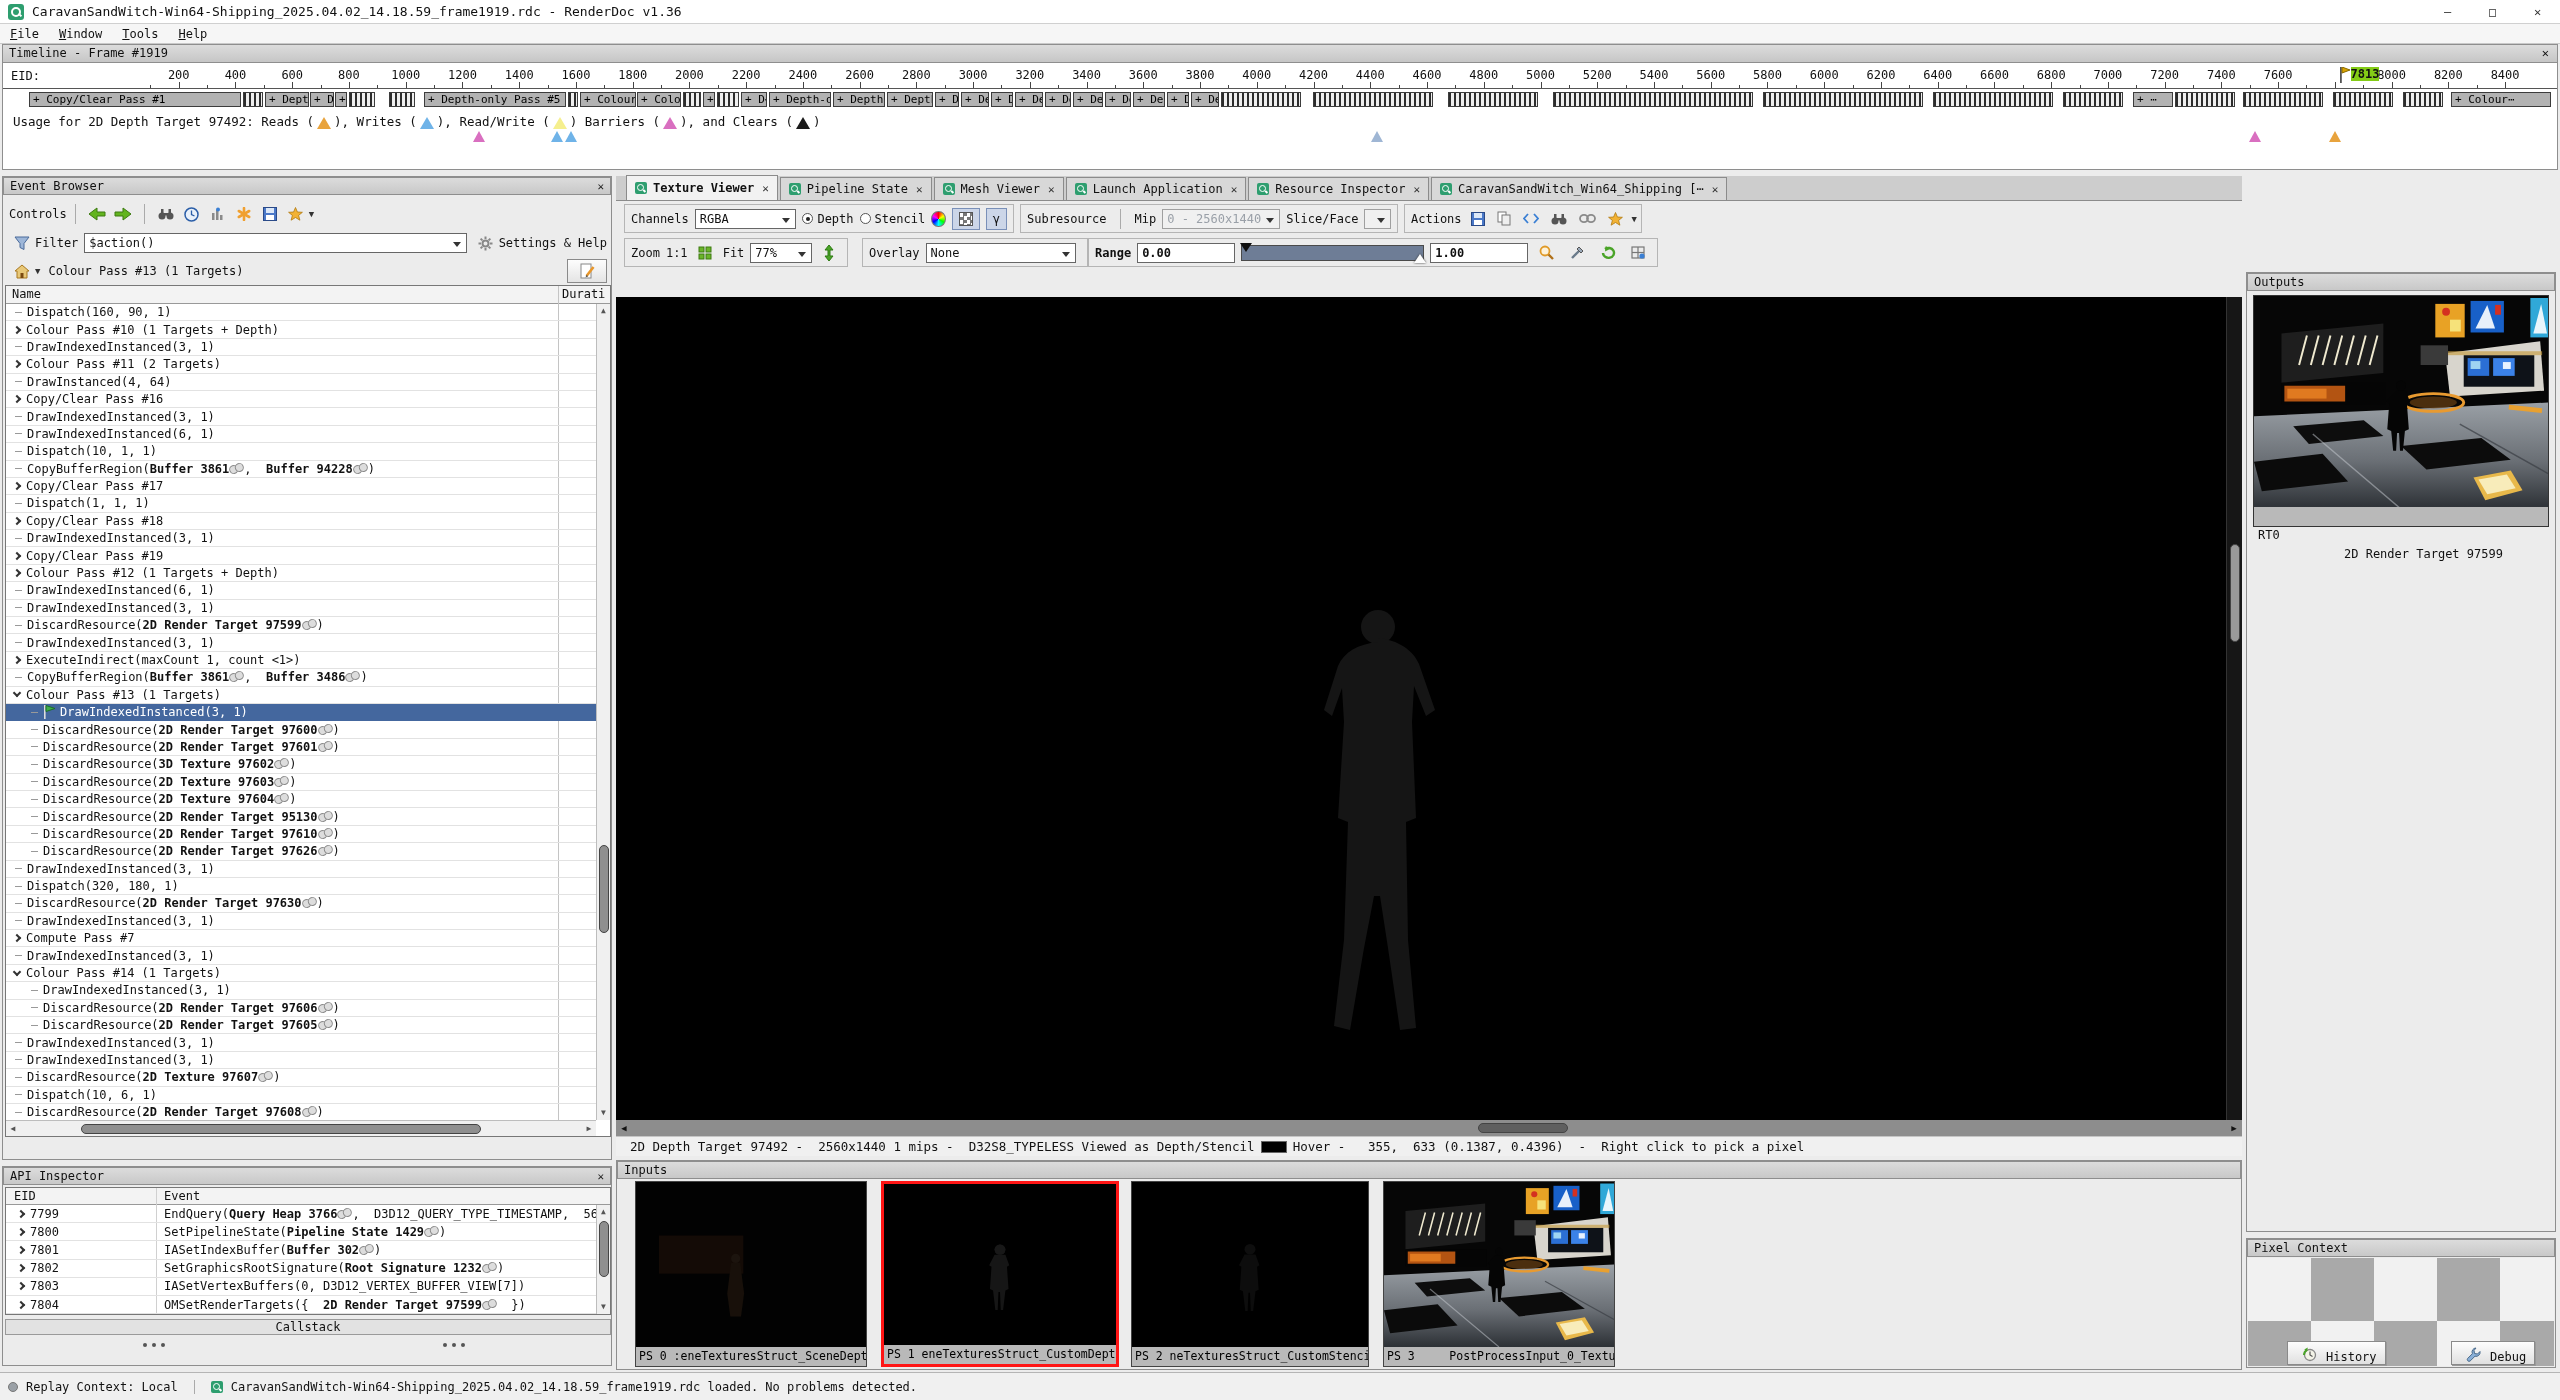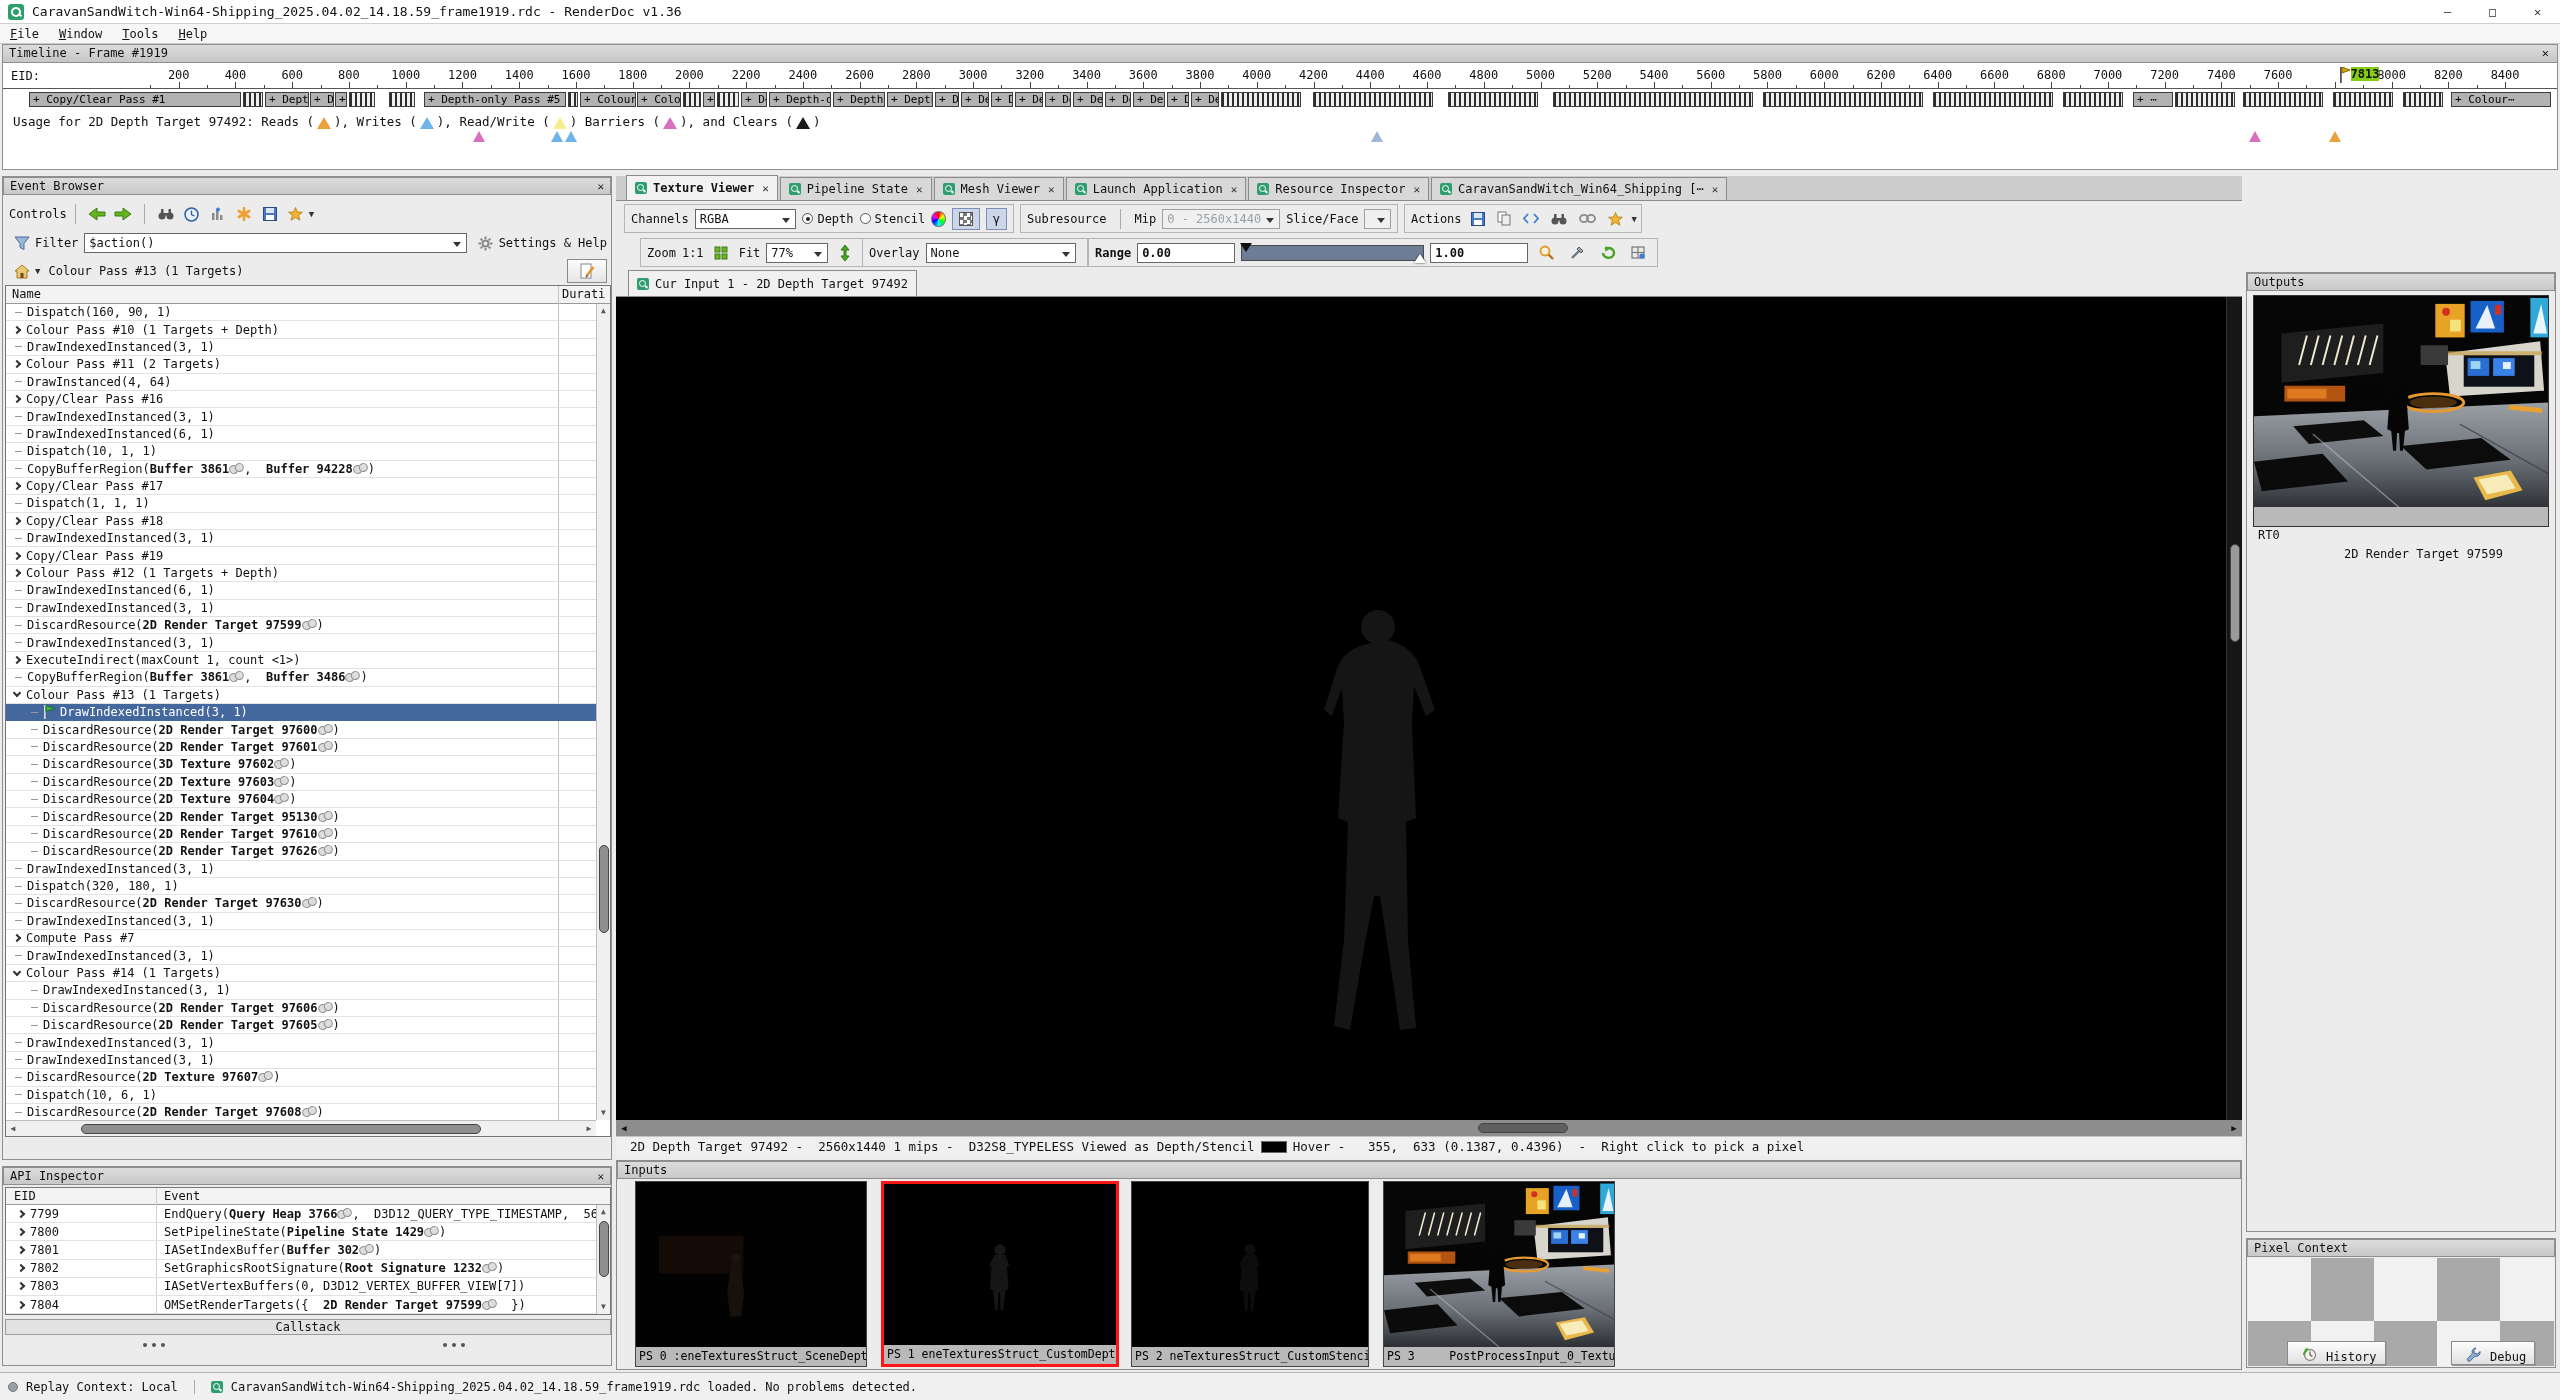--- a/index.html
+++ b/index.html
@@ -676,21 +676,21 @@
       <span class="ic">
           <svg width="15" height="14">
             <path d="M7.5 0.5 L9.4 5 L14.4 5.3 L10.6 8.4 L11.9 13.2 L7.5 10.5 L3.1 13.2 L4.4 8.4 L0.6 5.3 L5.6 5 Z" fill="#f2b234" stroke="#b07a10" stroke-width="0.8"></path>
           </svg>
         </span>
       <span style="font-size:9px;color:#333;">▼</span>
     </div>
   </div>
 
   <div class="abs tvtb2">
-    <div class="group" style="left:24px;width:224px;justify-content:space-between;">
+    <div class="group" style="left:8px;width:224px;justify-content:space-between;">
       <span>Zoom</span>
       <span>1:1</span>
       <span class="ic">
           <svg width="14" height="14">
             <g fill="#6ab428" stroke="#3d7a10">
               <rect x="1" y="1" width="5" height="5"></rect>
               <rect x="8" y="1" width="5" height="5"></rect>
               <rect x="1" y="8" width="5" height="5"></rect>
               <rect x="8" y="8" width="5" height="5"></rect>
             </g>
@@ -745,26 +745,20 @@
               <rect x="1" y="1" width="12" height="11"></rect>
               <line x1="7" y1="1" x2="7" y2="12"></line>
               <line x1="1" y1="6.5" x2="13" y2="6.5"></line>
             </g>
             <circle cx="11" cy="10" r="2.6" fill="#3a7fd4"></circle>
           </svg>
         </span>
     </div>
   </div>
 
-  <div class="abs subtab">
-    <span class="tab">
-      <span class="rdlogo small"></span>
-      <span>Cur Input 1 - 2D Depth Target 97492</span>
-    </span>
-  </div>
 
   <div class="abs viewport">
     <svg width="1610" height="823" viewBox="0 0 1610 823">
       <rect x="0" y="0" width="1610" height="823" fill="#000"></rect>
       <g fill="#151515">
         <circle cx="762" cy="330" r="17"></circle>
         <path d="M762 345 c-20 2 -34 10 -40 24 l-14 44 8 6 10 -28 2 34 -6 96 10 4 -4 118 -10 86 16 4 14 -82 10 -52 6 0 8 52 12 82 16 -2 -8 -88 -2 -118 10 -4 -4 -96 2 -36 12 30 9 -6 -16 -46 c-6 -14 -21 -24 -41 -26 z"></path>
       </g>
     </svg>
   </div>

